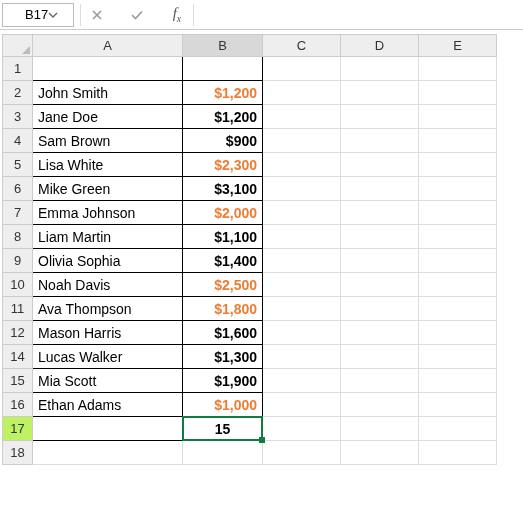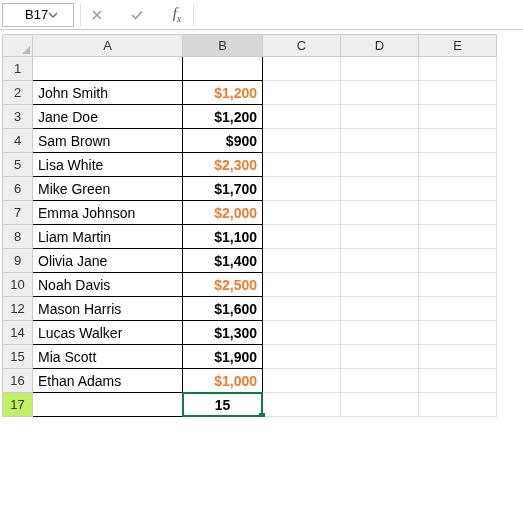--- a/index.html
+++ b/index.html
@@ -231,21 +231,21 @@
           <th class="row-h">5</th>
           <td class="cell bordered">Lisa White</td>
           <td class="cell bordered sales-cell orange">$2,300</td>
           <td class="cell"></td>
           <td class="cell"></td>
           <td class="cell"></td>
         </tr>
         <tr>
           <th class="row-h">6</th>
           <td class="cell bordered">Mike Green</td>
-          <td class="cell bordered sales-cell">$1,700</td>
+          <td class="cell bordered sales-cell">$3,100</td>
           <td class="cell"></td>
           <td class="cell"></td>
           <td class="cell"></td>
         </tr>
         <tr>
           <th class="row-h">7</th>
           <td class="cell bordered">Emma Johnson</td>
           <td class="cell bordered sales-cell orange">$2,000</td>
           <td class="cell"></td>
           <td class="cell"></td>
@@ -254,35 +254,43 @@
         <tr>
           <th class="row-h">8</th>
           <td class="cell bordered">Liam Martin</td>
           <td class="cell bordered sales-cell">$1,100</td>
           <td class="cell"></td>
           <td class="cell"></td>
           <td class="cell"></td>
         </tr>
         <tr>
           <th class="row-h">9</th>
-          <td class="cell bordered">Olivia Jane</td>
+          <td class="cell bordered">Olivia Sophia</td>
           <td class="cell bordered sales-cell">$1,400</td>
           <td class="cell"></td>
           <td class="cell"></td>
           <td class="cell"></td>
         </tr>
         <tr>
           <th class="row-h">10</th>
           <td class="cell bordered">Noah Davis</td>
           <td class="cell bordered sales-cell orange">$2,500</td>
           <td class="cell"></td>
           <td class="cell"></td>
           <td class="cell"></td>
         </tr>
         <tr>
+          <th class="row-h">11</th>
+          <td class="cell bordered">Ava Thompson</td>
+          <td class="cell bordered sales-cell orange">$1,800</td>
+          <td class="cell"></td>
+          <td class="cell"></td>
+          <td class="cell"></td>
+        </tr>
+        <tr>
           <th class="row-h">12</th>
           <td class="cell bordered">Mason Harris</td>
           <td class="cell bordered sales-cell">$1,600</td>
           <td class="cell"></td>
           <td class="cell"></td>
           <td class="cell"></td>
         </tr>
         <tr>
           <th class="row-h">14</th>
           <td class="cell bordered">Lucas Walker</td>
@@ -304,19 +312,27 @@
           <td class="cell bordered">Ethan Adams</td>
           <td class="cell bordered sales-cell orange">$1,000</td>
           <td class="cell"></td>
           <td class="cell"></td>
           <td class="cell"></td>
         </tr>
         <tr>
           <th class="row-h selected">17</th>
           <td class="cell bordered"></td>
           <td class="cell result-cell active-cell">15<div class="fill-handle"></div></td>
+          <td class="cell"></td>
+          <td class="cell"></td>
+          <td class="cell"></td>
+        </tr>
+        <tr>
+          <th class="row-h">18</th>
+          <td class="cell"></td>
+          <td class="cell"></td>
           <td class="cell"></td>
           <td class="cell"></td>
           <td class="cell"></td>
         </tr>
       </tbody>
 </table>
 </div>
 
 </body></html>

